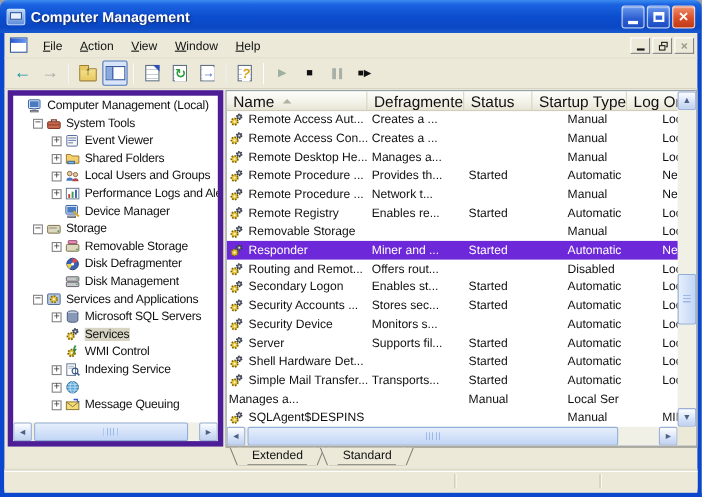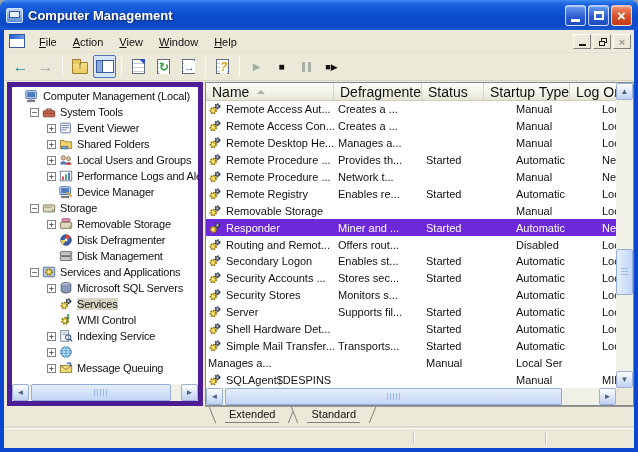--- a/index.html
+++ b/index.html
@@ -613,21 +613,21 @@
           <div class="lrow" data-name="Security Center">
           <span class="cell" data-name="name-cell">
               <span class="ricon" data-name="gear-icon">
                 <svg width="14" height="14" viewBox="0 0 16 16">
                   <circle cx="10.8" cy="4.8" r="2.6" fill="#606878" stroke="#2c3440" stroke-width="1.5" stroke-dasharray="1.5 1.2"></circle>
                   <circle cx="10.8" cy="4.8" r="0.9" fill="#e8e8e8"></circle>
                   <circle cx="6" cy="9.8" r="3.4" fill="#e6c23a" stroke="#7a650f" stroke-width="1.7" stroke-dasharray="1.7 1.4"></circle>
                   <circle cx="6" cy="9.8" r="1.1" fill="#fffbe0"></circle>
                 </svg>
               </span>
-              <span data-name="service-name">Security Stores</span>
+              <span data-name="service-name">Security Device</span>
             </span>
           <span class="cell" data-name="description-cell">Monitors s...</span>
           <span class="cell" data-name="status-cell"></span>
           <span class="cell" data-name="startup-type-cell">Automatic</span>
           <span class="cell" data-name="log-on-as-cell">Local Sys</span>
         </div>
           <div class="lrow" data-name="Server">
           <span class="cell" data-name="name-cell">
               <span class="ricon" data-name="gear-icon">
                 <svg width="14" height="14" viewBox="0 0 16 16">

